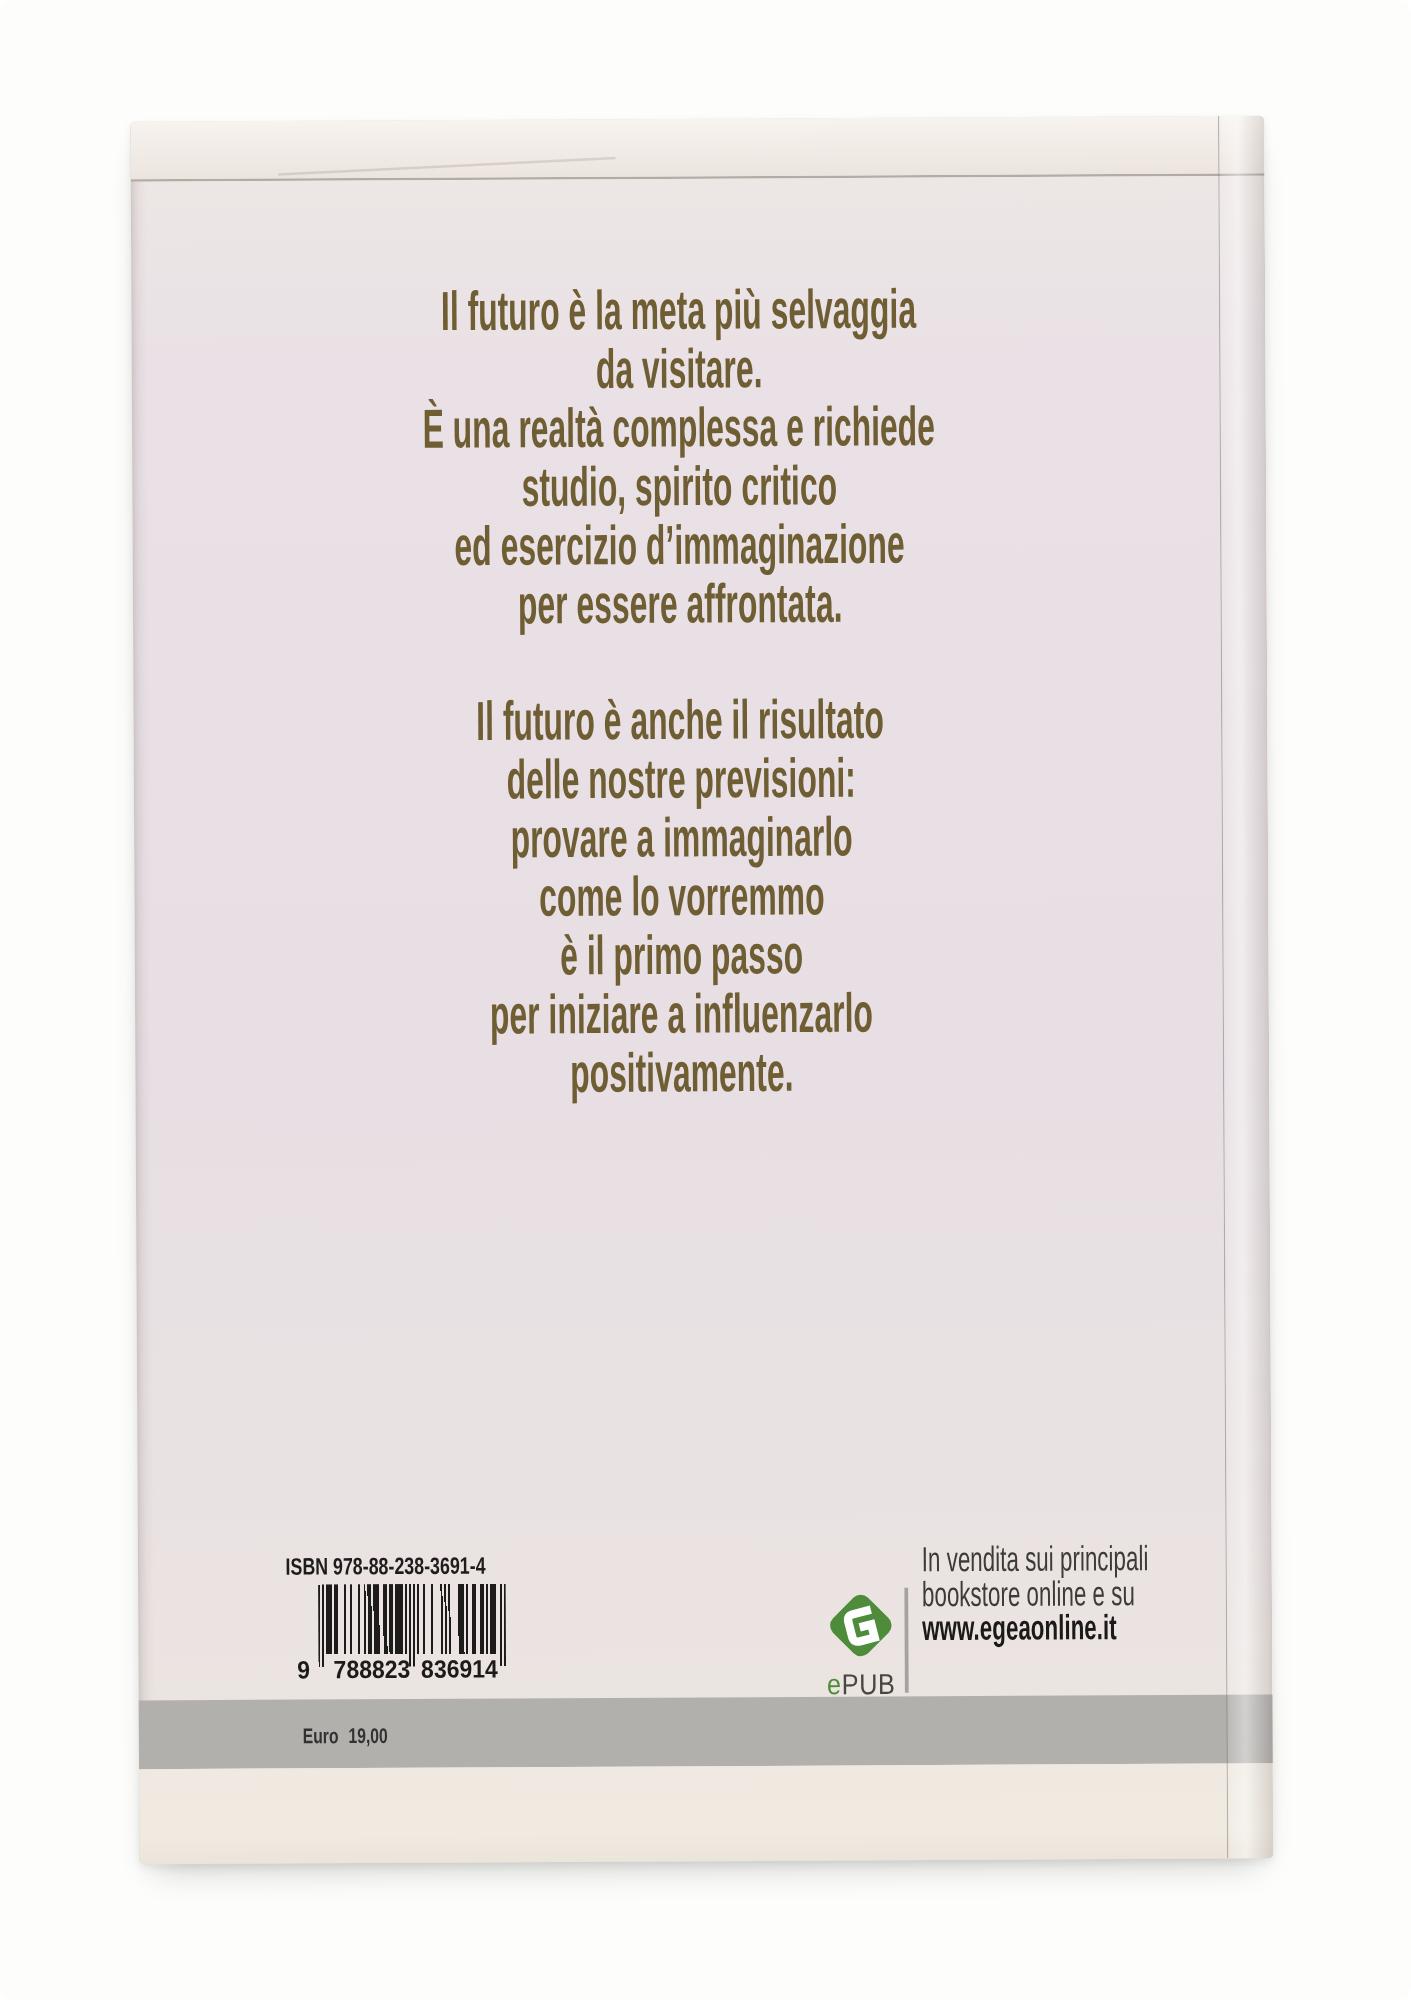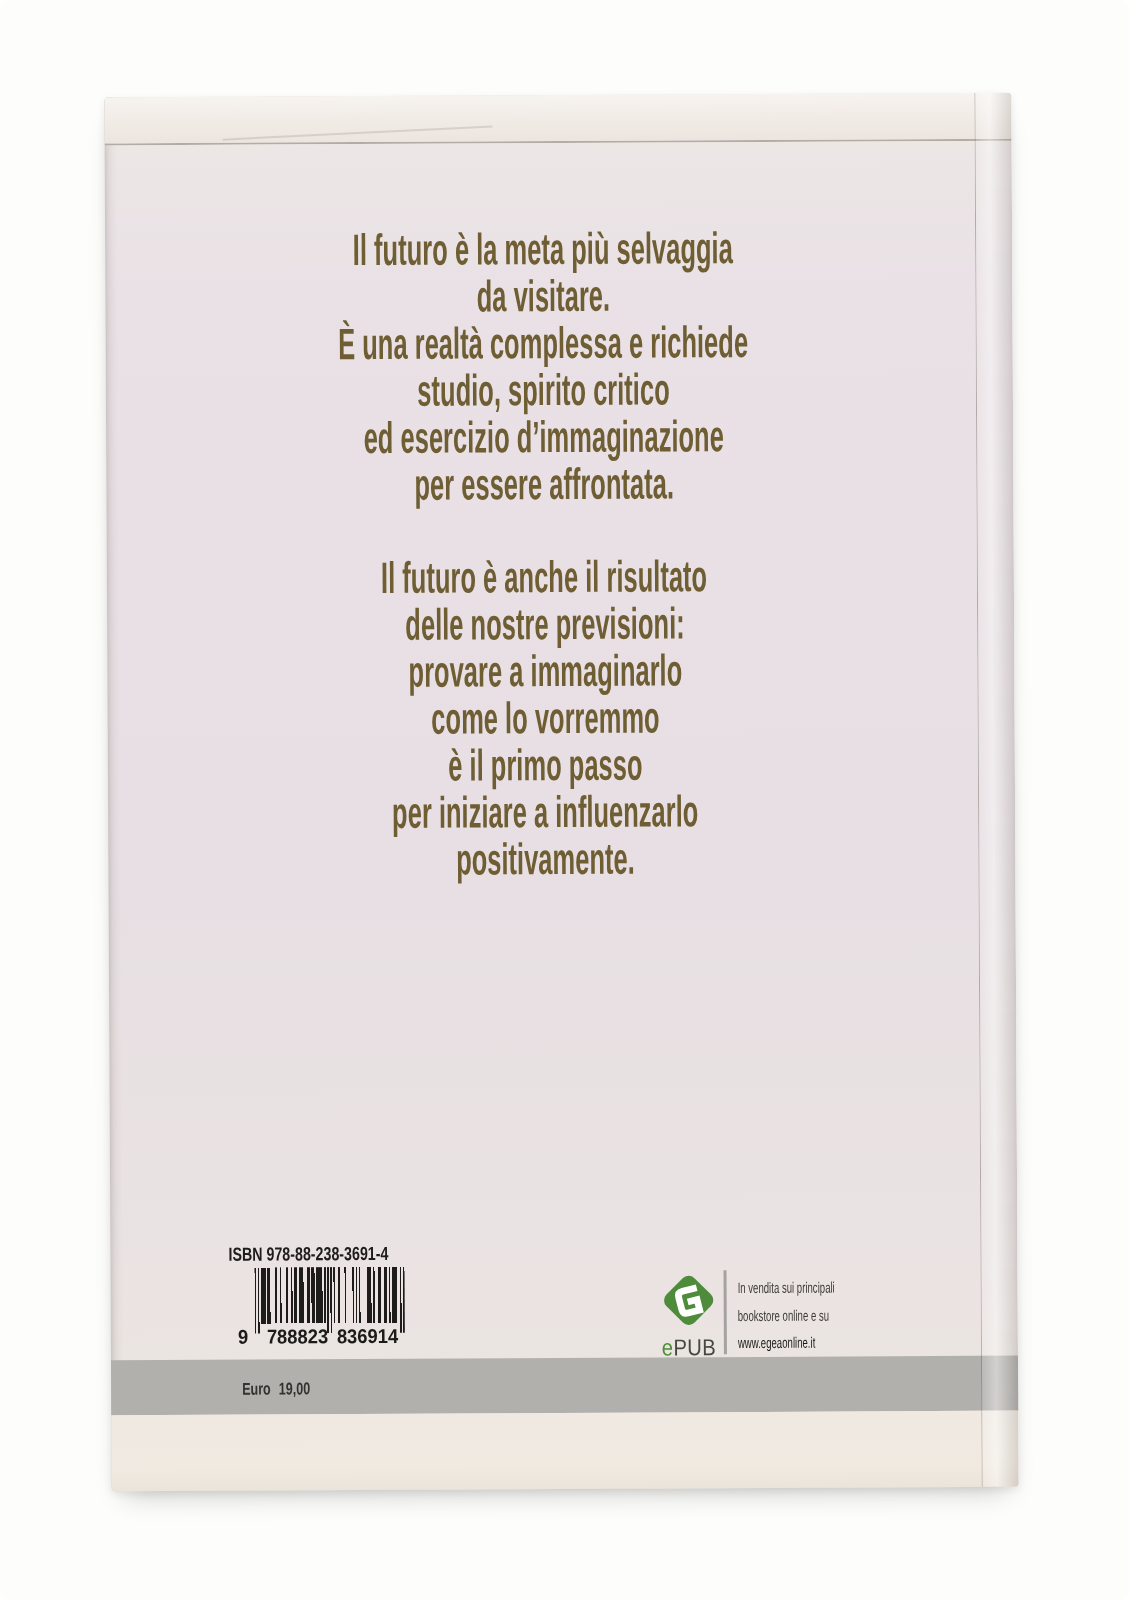--- a/index.html
+++ b/index.html
@@ -66,26 +66,26 @@
   .epub { position:absolute; left:545px; top:1174px; width:66px; }
   .epub-logo { display:block; }
   .epub-label { margin-top:2px; text-align:center; font-size:23px; letter-spacing:0.5px; }
   .epub-label .cx { --sx:0.88; }
   .epub-e { color:#4e8c3b; font-weight:400; }
   .epub-rest { color:#47463f; font-weight:400; }
 
   .divider { position:absolute; left:613px; top:1176px; width:3px; height:84px; background:#a5a3a1; }
 
   .sales {
-    position:absolute; left:627px; top:1180px;
-    font-size:15px; color:#3c3b38; font-weight:400;
+    position:absolute; left:627px; top:1140px;
+    font-size:28px; color:#3c3b38; font-weight:400;
   }
   .sales-line { height:27.5px; line-height:27.5px; }
   .sales-line .cx { --sx:0.64; }
-  .sales-line.strong { font-weight:400; color:#1b1a18; }
+  .sales-line.strong { font-weight:700; color:#1b1a18; }
 
   .gray-band {
     position:absolute; left:0; right:0; top:1263px; height:55px;
     background:#b2b0ad;
   }
   .euro {
     position:absolute; left:131px; top:1283px;
     font-size:17px; font-weight:700; color:#333230; word-spacing:6px;
   }
   .euro .cx { --sx:0.74; }

